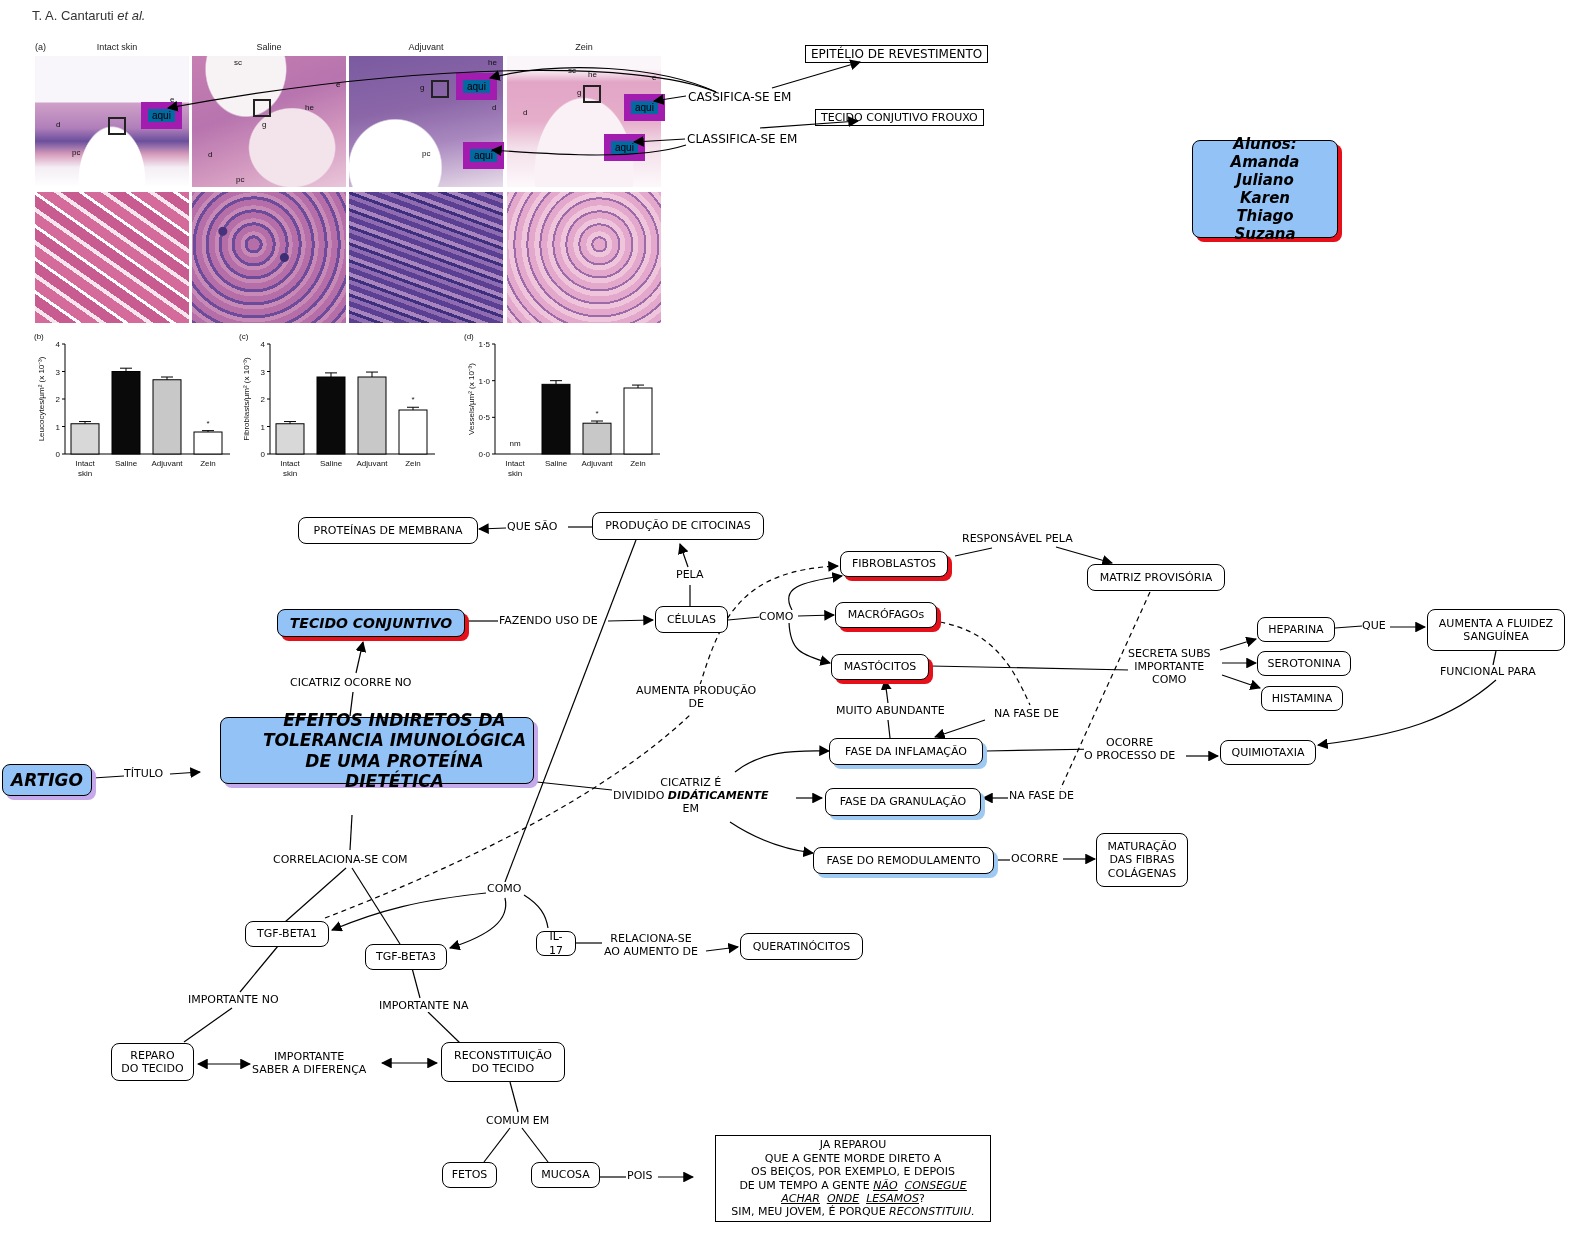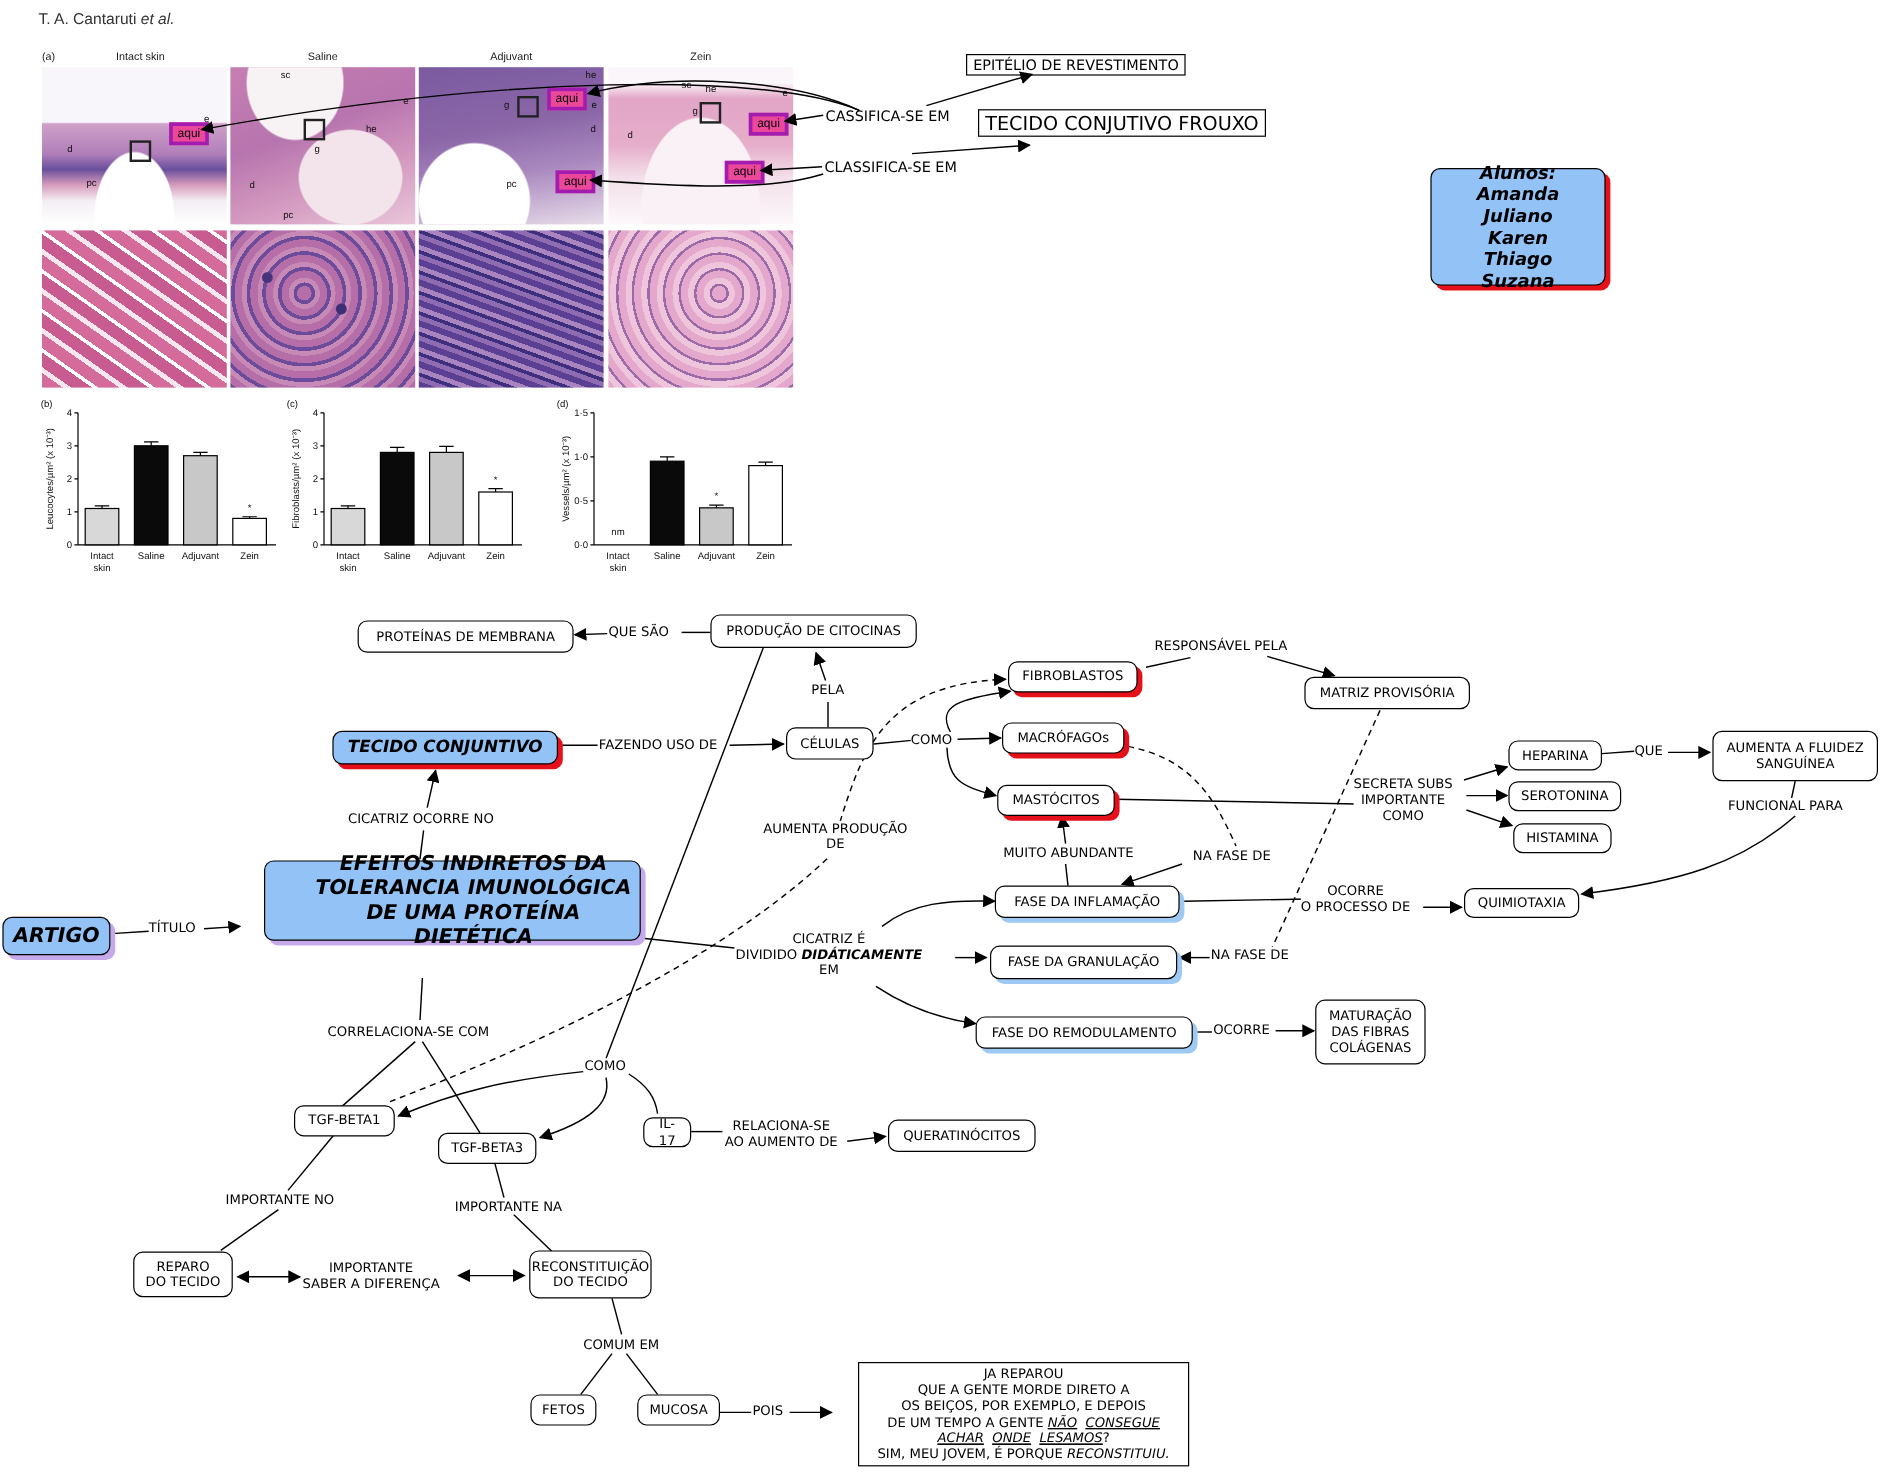--- a/index.html
+++ b/index.html
@@ -12,21 +12,21 @@
   .col-title { font-family: "Liberation Sans", sans-serif; font-size: 9px; color: #222; text-align: center; width: 154px; }
   .micro { position: absolute; width: 154px; height: 131px; overflow: hidden; }
   .micro.top1 { background: radial-gradient(ellipse at 50% 95%, #fff 0 30%, transparent 31%), linear-gradient(180deg, #f8f6fb 0 35%, #cfa0c8 36%, #b07fba 55%, #6a4f9c 65%, #d79cbc 75%, #f4eef4 85%, #fff 100%); }
   .micro.top2 { background: radial-gradient(ellipse at 35% 10%, #f7f2f4 0 28%, transparent 29%), radial-gradient(ellipse at 65% 70%, #f3e4ec 0 30%, transparent 31%), linear-gradient(160deg, #c67fb1 0%, #b774ae 40%, #d49ac0 70%, #e9c6da 100%); }
   .micro.top3 { background: radial-gradient(ellipse at 30% 85%, #ffffff 0 30%, transparent 31%), linear-gradient(170deg, #7b5aa0 0%, #8b67a8 40%, #a988bf 65%, #e8dde9 100%); }
   .micro.top4 { background: radial-gradient(ellipse at 50% 90%, #f9f1f6 0 45%, transparent 46%), linear-gradient(180deg, #fbf6fa 0 10%, #e2a5c6 20%, #e6aecb 50%, #f3dfe9 70%, #fdf8fb 100%); }
   .micro.bot1 { background: repeating-linear-gradient(35deg, #d56b9b 0 10px, #f6e7ef 10px 14px, #c85c90 14px 24px, #ffffff 24px 27px); }
   .micro.bot2 { background: radial-gradient(circle at 20% 30%, #47327c 0 4px, transparent 5px), radial-gradient(circle at 60% 50%, #3d2e76 0 4px, transparent 5px), repeating-radial-gradient(circle at 40% 40%, #b56ea8 0 6px, #6c4c9a 6px 9px, #c78ab6 9px 13px); }
   .micro.bot3 { background: repeating-linear-gradient(20deg, #5a3f92 0 5px, #8f6bb1 5px 9px, #3d2f7d 9px 12px, #a985c0 12px 16px); }
   .micro.bot4 { background: repeating-radial-gradient(circle at 60% 40%, #e3a8cb 0 6px, #9b6aa8 6px 8px, #efc5dc 8px 13px); }
-  .aqui { position: absolute; background: #ec4899; border: 3px solid #a21caf; font-family: "Liberation Sans", sans-serif; font-size: 10px; padding: 1px 4px; }
+  .aqui { position: absolute; background: #0369a1; border: 7px solid #a21caf; font-family: "Liberation Sans", sans-serif; font-size: 10px; padding: 1px 4px; }
   .sq { position: absolute; width: 14px; height: 14px; border: 2px solid #222; }
   .tl { position: absolute; font-family: "Liberation Sans", sans-serif; font-size: 8px; color: #111; }
   
   .chart-svg text { font-family: "Liberation Sans", sans-serif; font-size: 8px; fill: #111; }
   
   .node { position: absolute; background: #fff; border: 1px solid #000; border-radius: 8px; font-size: 11px; text-align: center; display: flex; align-items: center; justify-content: center; line-height: 1.2; box-sizing: border-box; padding: 2px 6px; }
   .node.red { box-shadow: 4px 4px 0 #e5101a; }
   .node.blue { box-shadow: 4px 4px 0 #9ec9f2; }
   .node.purple { box-shadow: 4px 4px 0 #c6a9ea; }
   .node.fill { background: #93c3f6; }
@@ -90,21 +90,21 @@
   <div class="aqui" style="left:141px;top:102px;">aqui</div>
   <div class="aqui" style="left:456px;top:73px;">aqui</div>
   <div class="aqui" style="left:463px;top:142px;">aqui</div>
   <div class="aqui" style="left:624px;top:94px;">aqui</div>
   <div class="aqui" style="left:604px;top:134px;">aqui</div>
 </div>
 
 <div class="abs" style="left:688px;top:90px;font-size:12px;">CASSIFICA-SE EM</div>
 <div class="abs" style="left:687px;top:132px;font-size:12px;">CLASSIFICA-SE EM</div>
 <div class="abs" style="left:805px;top:45px;border:1px solid #000;font-size:12px;padding:1px 5px;background:#fff;">EPITÉLIO DE REVESTIMENTO</div>
-<div class="abs" style="left:815px;top:91px;border:1px solid #000;font-size:16px;padding:1px 5px;background:#fff;">TECIDO CONJUTIVO FROUXO</div>
+<div class="abs" style="left:815px;top:109px;border:1px solid #000;font-size:11px;padding:1px 5px;background:#fff;">TECIDO CONJUTIVO FROUXO</div>
 
 <svg class="abs chart-svg" id="charts" style="left:30px;top:328px;" width="640" height="160">
     <text x="4" y="11">(b)</text>
     <line x1="35" y1="16" x2="35" y2="126" stroke="#000" stroke-width="1"></line>
     <line x1="35" y1="126" x2="200" y2="126" stroke="#000" stroke-width="1"></line>
     <line x1="32" y1="126" x2="35" y2="126" stroke="#000"></line>
     <text x="30" y="129" text-anchor="end">0</text>
     <line x1="32" y1="98.5" x2="35" y2="98.5" stroke="#000"></line>
     <text x="30" y="101.5" text-anchor="end">1</text>
     <line x1="32" y1="71" x2="35" y2="71" stroke="#000"></line>
@@ -341,21 +341,21 @@
   <span>COLÁGENAS</span>
 </div>
 <div class="node" style="left:245px;top:921px;width:84px;height:26px;">TGF-BETA1</div>
 <div class="node" style="left:365px;top:944px;width:82px;height:26px;">TGF-BETA3</div>
 <div class="node" style="left:536px;top:931px;width:40px;height:25px;">IL-17</div>
 <div class="node" style="left:740px;top:933px;width:123px;height:27px;">QUERATINÓCITOS</div>
 <div class="node" style="left:111px;top:1043px;width:83px;height:38px;flex-direction:column;">
   <span>REPARO</span>
   <span>DO TECIDO</span>
 </div>
-<div class="node" style="left:441px;top:1042px;width:102px;height:40px;flex-direction:column;">
+<div class="node" style="left:441px;top:1042px;width:124px;height:40px;flex-direction:column;">
   <span>RECONSTITUIÇÃO</span>
   <span>DO TECIDO</span>
 </div>
 <div class="node" style="left:442px;top:1162px;width:55px;height:26px;">FETOS</div>
 <div class="node" style="left:531px;top:1162px;width:69px;height:26px;">MUCOSA</div>
 
 <div class="node square" style="left:695px;top:1135px;width:276px;height:87px;flex-direction:column;font-size:11px;line-height:1.22;">
   <span>JA REPAROU</span>
   <span>QUE A GENTE MORDE DIRETO A</span>
   <span>OS BEIÇOS, POR EXEMPLO, E DEPOIS</span>

